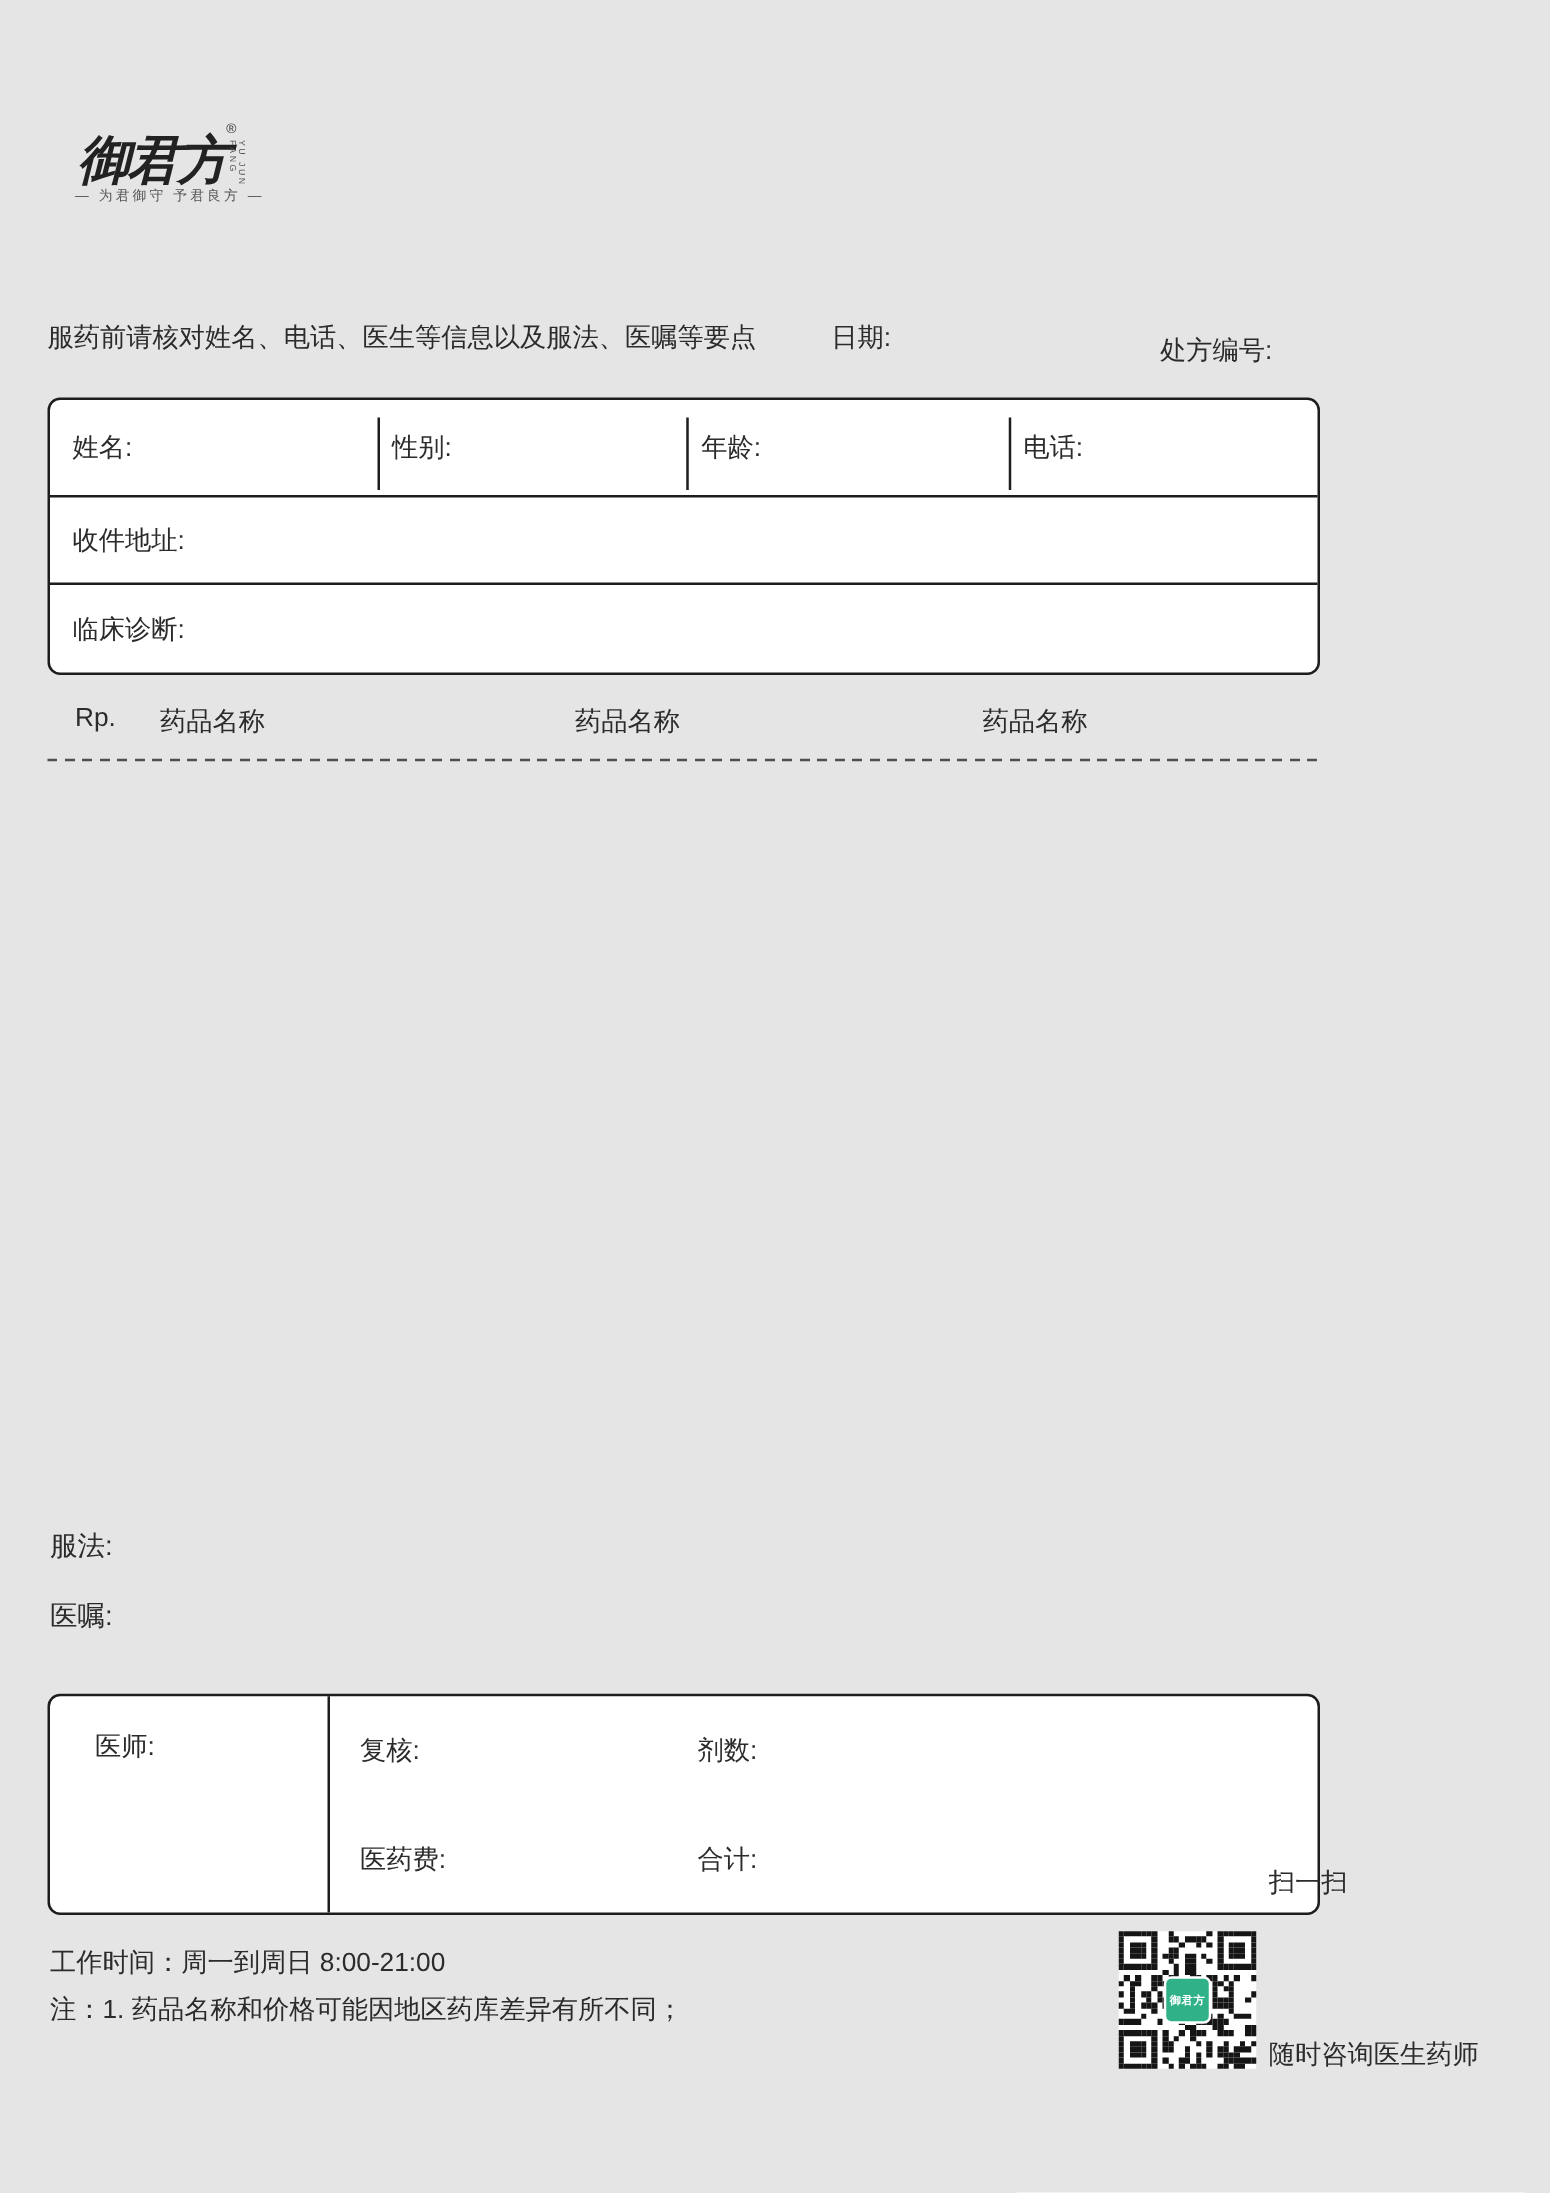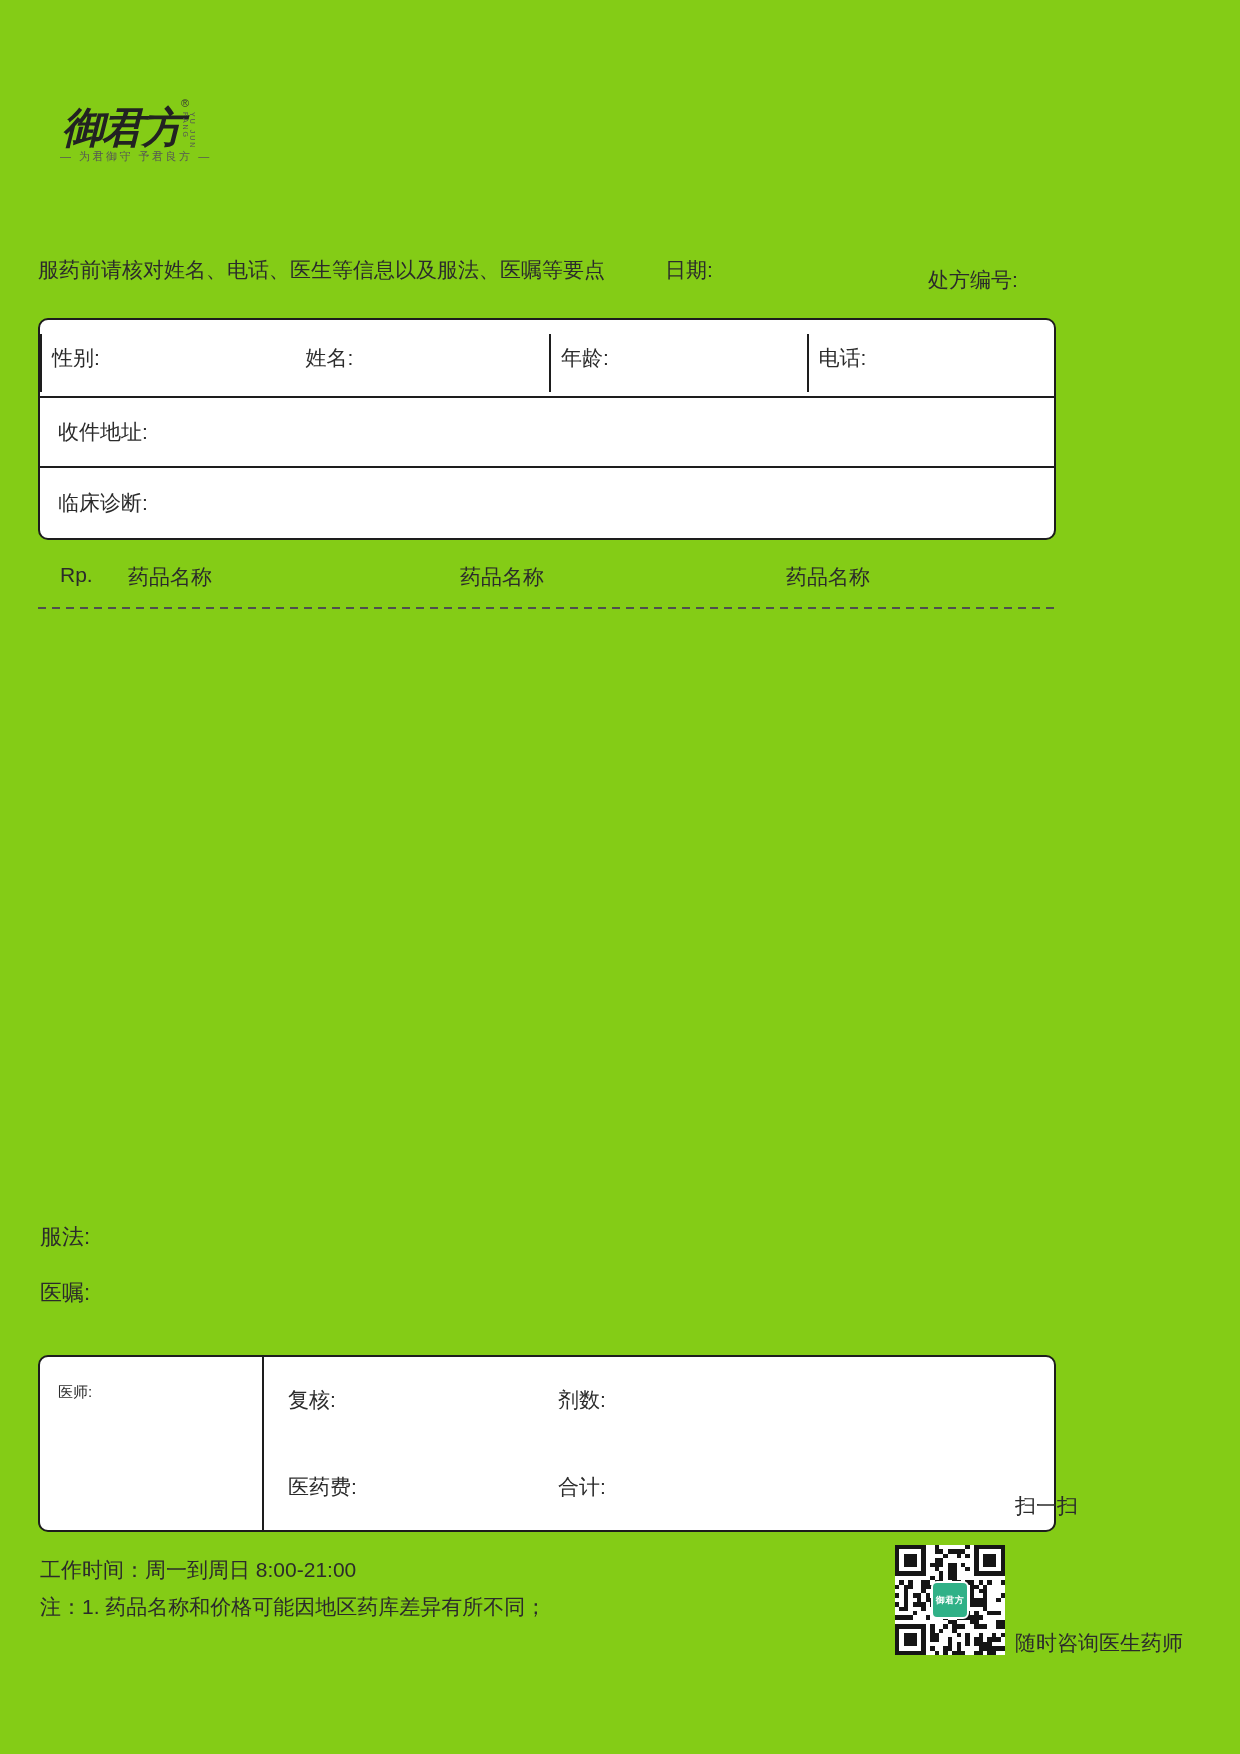--- a/index.html
+++ b/index.html
@@ -1,18 +1,18 @@
 <!DOCTYPE html>
 <html><head>
 <meta charset="utf-8">
 <style>
   * { margin:0; padding:0; box-sizing:border-box; }
   html,body { background:#ffffff; }
   .page {
-    position:relative; width:1240px; height:1754px; background:#84cc16;
+    position:relative; width:1240px; height:1754px; background:#e5e5e5;
     font-family:"Liberation Sans","DejaVu Sans",sans-serif; color:#2b2b2b;
     overflow:hidden;
   }
   
   .logo-text {
     position:absolute; left:62px; top:100px;
     font-family:"DejaVu Serif","Liberation Serif",serif;
     font-style:italic; font-weight:bold;
     font-size:42px; letter-spacing:-2px; color:#222;
   }
@@ -62,21 +62,21 @@
     background:repeating-linear-gradient(90deg,#4f4f4f 0 8px,transparent 8px 14px);
   }
   
   .method-label { position:absolute; left:40px; top:1222px; font-size:22px; }
   .advice-label { position:absolute; left:40px; top:1278px; font-size:22px; }
   
   .sbox {
     position:absolute; left:38px; top:1355px; width:1018px; height:177px;
     border:2px solid #1d1d1d; border-radius:10px; display:flex; background:#fff;
   }
-  .sbox-left { flex:0 0 224px; border-right:2px solid #1d1d1d; padding:26px 0 0 18px; font-size:15px; }
+  .sbox-left { flex:0 0 224px; border-right:2px solid #1d1d1d; padding:26px 0 0 36px; font-size:21px; }
   .sbox-right { flex:1; display:flex; flex-direction:column; }
   .srow { flex:1; display:flex; align-items:center; padding-left:24px; font-size:21px; }
   .srow .w1 { width:270px; }
   
   .work-time  { position:absolute; left:40px; top:1556px; font-size:21px; }
   .note-line1 { position:absolute; left:40px; top:1593px; font-size:21px; }
   .note-line2 { position:absolute; left:40px; top:1630px; font-size:21px; }
   
   .qr {
     position:absolute; left:895px; top:1545px; width:110px; height:110px;
@@ -102,25 +102,25 @@
   <div class="logo-reg">®</div>
   <div class="logo-vertical">YU JUN FANG</div>
   <div class="brand-tagline">— 为君御守 予君良方 —</div>
 
   <div class="notice-text">服药前请核对姓名、电话、医生等信息以及服法、医嘱等要点</div>
   <div class="date-label">日期:</div>
   <div class="rx-number-label">处方编号:</div>
 
   <div class="pbox">
     <div class="pbox-row1">
+      <div class="pcell c1">
+        <span>姓名:</span>
+      </div>
       <div class="pcell c2">
         <span>性别:</span>
-      </div>
-      <div class="pcell c1">
-        <span>姓名:</span>
       </div>
       <div class="pcell c3">
         <span>年龄:</span>
       </div>
       <div class="pcell c4">
         <span>电话:</span>
       </div>
     </div>
     <div class="pbox-row2">
       <span>收件地址:</span>

